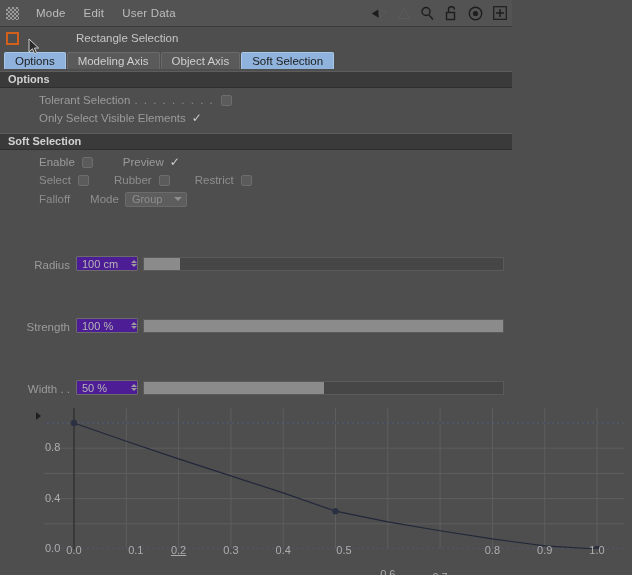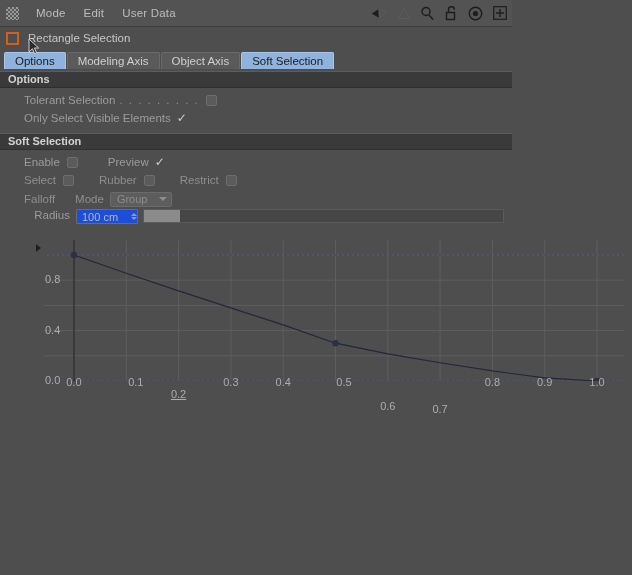--- a/index.html
+++ b/index.html
@@ -30,21 +30,21 @@
   }
   .menuitem{
     padding:2px 9px;color:#bdbdbd;font-size:11.5px;letter-spacing:.2px;
   }
   .toolicons{position:absolute;right:4px;top:0;height:26px;display:flex;align-items:center;gap:7px;}
   .ticon{width:17px;height:17px;display:flex;align-items:center;justify-content:center;}
 
   
   .toolrow{
     height:22px;display:flex;align-items:center;
-    background:#4e4e4e;position:relative;
+    background:#4e4e4e;position:relative;gap:48px;
   }
   .tool-swatch{
     width:13px;height:13px;margin-left:6px;margin-right:9px;
     border:2px solid #d2601a;background:#4e4e4e;box-sizing:border-box;
   }
   .tool-title{color:#c6c6c6;font-size:11.5px;}
   .cursor{position:absolute;left:28px;top:11px;}
 
   
   .tabsrow{height:20px;display:flex;align-items:flex-end;padding-left:4px;background:#4e4e4e;}
@@ -60,21 +60,21 @@
   
   .sectionbar{
     height:15px;line-height:15px;
     background:#3a3a3a;border-top:1px solid #5d5d5d;border-bottom:1px solid #2f2f2f;
     color:#d2d2d2;font-weight:bold;font-size:11px;padding-left:8px;
     margin-top:2px;
   }
   .panel{background:#4e4e4e;padding:3px 0 4px 0;}
 
   
-  .row{height:18px;display:flex;align-items:center;padding-left:24px;}
+  .row{height:18px;display:flex;align-items:center;padding-left:39px;}
   .lbl{color:#9b9b9b;font-size:11.5px;white-space:nowrap;}
   .lbl.dim{color:#8e8e8e;}
   .chk{
     width:11px;height:11px;border-radius:2px;background:#5b5b5b;
     border:1px solid #6d6d6d;box-sizing:border-box;display:inline-block;
     margin-left:7px;
   }
   .tick{color:#cfcfcf;font-size:12px;margin-left:6px;line-height:1;}
   .dots{letter-spacing:1.5px;color:#8e8e8e;}
 
@@ -83,24 +83,24 @@
     height:15px;background:#5d5d5d;border:1px solid #6b6b6b;box-sizing:border-box;
     display:flex;align-items:center;justify-content:space-between;
     color:#8d8d8d;font-size:11px;padding:0 4px 0 6px;border-radius:2px;
   }
   .dd .caret{
     width:0;height:0;border-left:4px solid transparent;border-right:4px solid transparent;
     border-top:4px solid #8d8d8d;margin-left:8px;
   }
 
   
-  .numrow{height:18px;display:flex;align-items:flex-start;padding-left:22px;}
+  .numrow{height:18px;display:flex;align-items:flex-end;padding-left:22px;margin-top:44px;}
   .numlabel{width:48px;text-align:right;color:#9b9b9b;font-size:11.5px;margin-right:6px;}
   .numfield{
-    width:62px;height:15px;background:#1d4ed8;border:1px solid #6b6b6b;box-sizing:border-box;
+    width:62px;height:15px;background:#4c1d95;border:1px solid #6b6b6b;box-sizing:border-box;
     display:flex;align-items:center;justify-content:space-between;
     color:#b6b6b6;font-size:11px;padding:0 0 0 5px;border-radius:1px;
   }
   .spin{display:flex;flex-direction:column;align-items:center;justify-content:center;gap:1px;}
   .spin i{display:block;width:0;height:0;border-left:3px solid transparent;border-right:3px solid transparent;}
   .spin i.up{border-bottom:3px solid #9b9b9b;}
   .spin i.dn{border-top:3px solid #9b9b9b;}
   .slider{
     flex:1;height:14px;margin-left:5px;margin-right:8px;
     background:#464646;border:1px solid #5a5a5a;box-sizing:border-box;position:relative;
@@ -233,21 +233,47 @@
         <span class="spin">
             <i class="up"></i>
             <i class="dn"></i>
           </span>
       </div>
       <div class="slider">
         <div class="fill" style="width:10%"></div>
       </div>
     </div>
 
-
+    <div class="numrow">
+      <span class="numlabel">Strength</span>
+      <div class="numfield">
+        <span>100 %</span>
+        <span class="spin">
+            <i class="up"></i>
+            <i class="dn"></i>
+          </span>
+      </div>
+      <div class="slider">
+        <div class="fill" style="width:100%"></div>
+      </div>
+    </div>
+
+    <div class="numrow">
+      <span class="numlabel">Width . .</span>
+      <div class="numfield">
+        <span>50 %</span>
+        <span class="spin">
+            <i class="up"></i>
+            <i class="dn"></i>
+          </span>
+      </div>
+      <div class="slider">
+        <div class="fill" style="width:50%"></div>
+      </div>
+    </div>
   </div>
 
   <div class="graphwrap">
     <div class="collapse-arrow"></div>
     <svg class="graph-plot" id="plot" width="632" height="145">
         <line x1="74" y1="4" x2="74" y2="145" stroke="#5e5e5e" stroke-width="1"></line>
         <line x1="126.30000000000001" y1="4" x2="126.30000000000001" y2="145" stroke="#5e5e5e" stroke-width="1"></line>
         <line x1="178.60000000000002" y1="4" x2="178.60000000000002" y2="145" stroke="#5e5e5e" stroke-width="1"></line>
         <line x1="230.9" y1="4" x2="230.9" y2="145" stroke="#5e5e5e" stroke-width="1"></line>
         <line x1="283.20000000000005" y1="4" x2="283.20000000000005" y2="145" stroke="#5e5e5e" stroke-width="1"></line>
@@ -267,21 +293,21 @@
         <line x1="44" y1="145" x2="624" y2="145" stroke="#3a4260" stroke-width="1" stroke-dasharray="3 2"></line>
         <line x1="74" y1="4" x2="74" y2="145" stroke="#2a2a2a" stroke-width="1.3"></line>
         <polyline points="74.00,19.00 126.30,37.27 178.60,54.91 230.90,71.92 283.20,88.93 335.50,107.20 387.80,117.91 440.10,126.73 492.40,134.92 544.70,141.85 597.00,145.00" fill="none" stroke="#22283a" stroke-width="1.2"></polyline>
         <circle cx="74" cy="19" r="3.2" fill="#2b3142"></circle>
         <circle cx="335.5" cy="107.2" r="3.2" fill="#2b3142"></circle>
         <circle cx="597" cy="145" r="3.2" fill="#2b3142"></circle>
       </svg>
     <div class="xlabels" id="xlabels">
         <div class="xlab" style="left: 74px; top: 0px;">0.0</div>
         <div class="xlab" style="left: 126.3px; top: 0px; padding-left: 19px;">0.1</div>
-        <div class="xlab" style="left: 178.6px; top: 12px; text-decoration: underline;">0.2</div>
+        <div class="xlab" style="left: 178.6px; top: 0px; text-decoration: underline;">0.2</div>
         <div class="xlab" style="left: 230.9px; top: 0px;">0.3</div>
         <div class="xlab" style="left: 283.2px; top: 0px;">0.4</div>
         <div class="xlab" style="left: 335.5px; top: 0px; padding-left: 17px;">0.5</div>
         <div class="xlab" style="left: 387.8px; top: 0px; margin-top: 24px;">0.6</div>
         <div class="xlab" style="left: 440.1px; top: 0px; margin-top: 27px;">0.7</div>
         <div class="xlab" style="left: 492.4px; top: 0px;">0.8</div>
         <div class="xlab" style="left: 544.7px; top: 0px;">0.9</div>
         <div class="xlab" style="left: 597px; top: 0px;">1.0</div>
       </div>
   <div class="ylab" style="left: 45px; top: 138px;">0.0</div>

